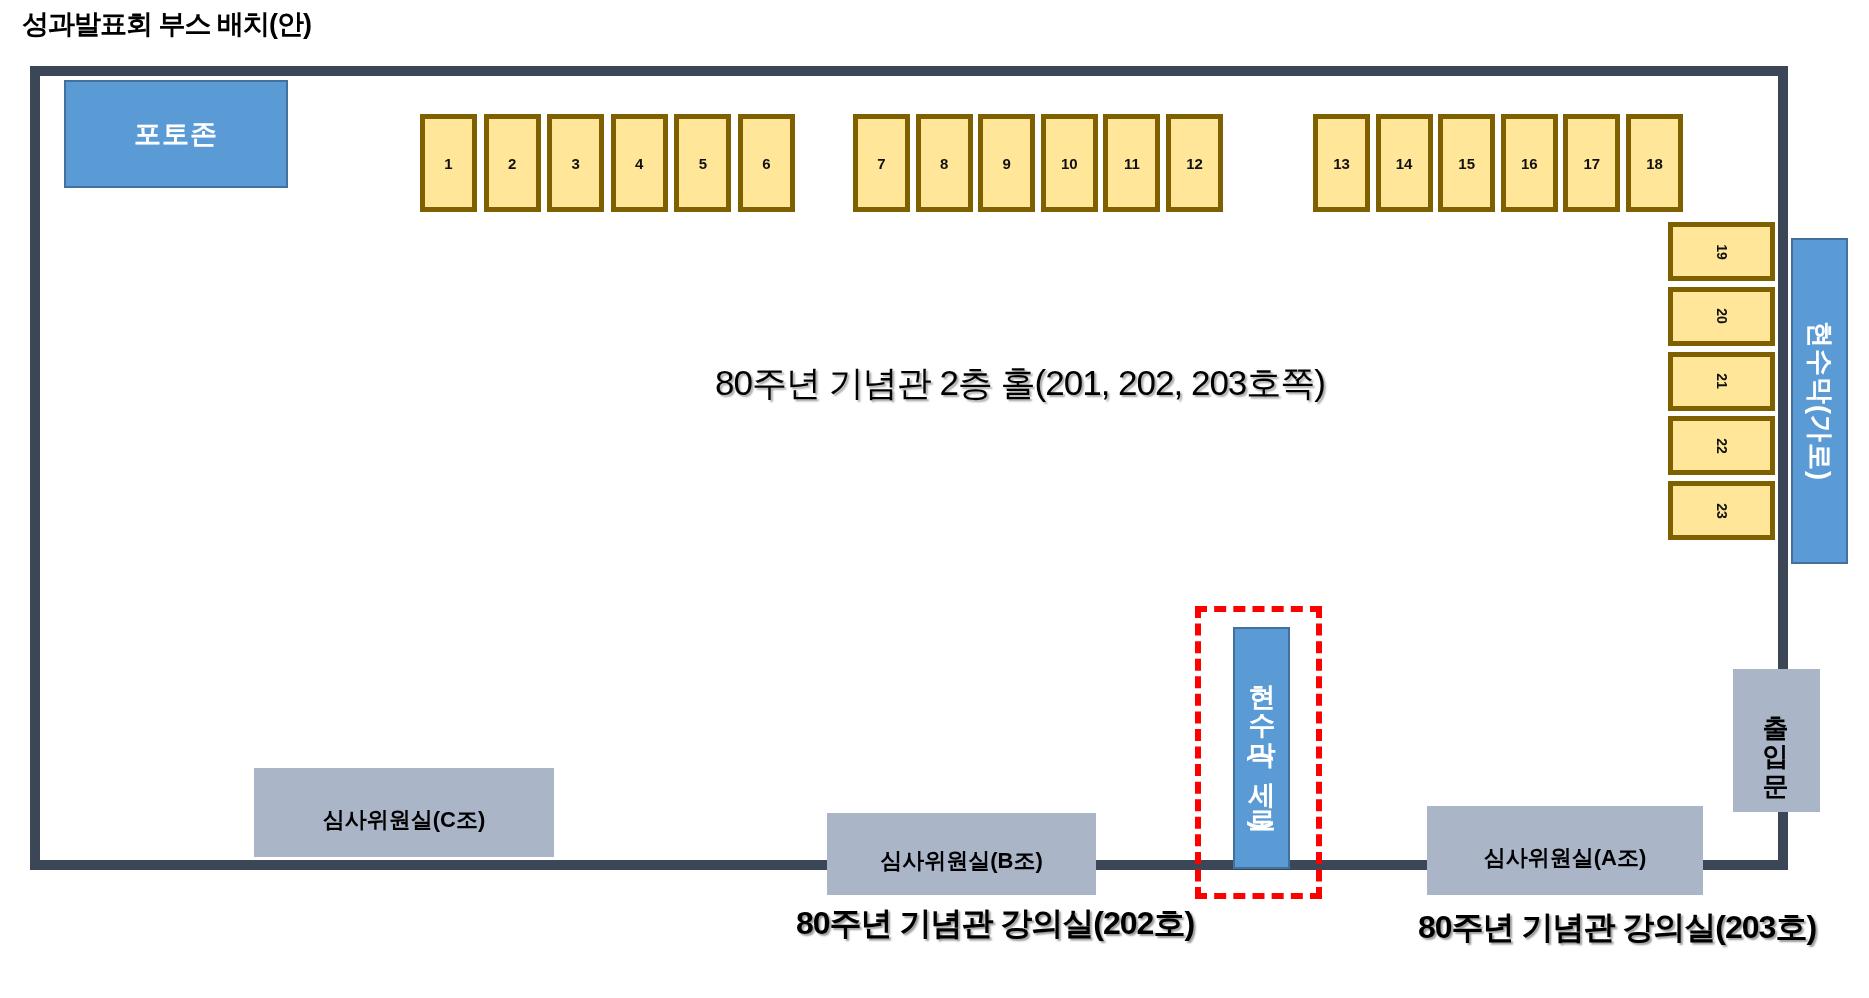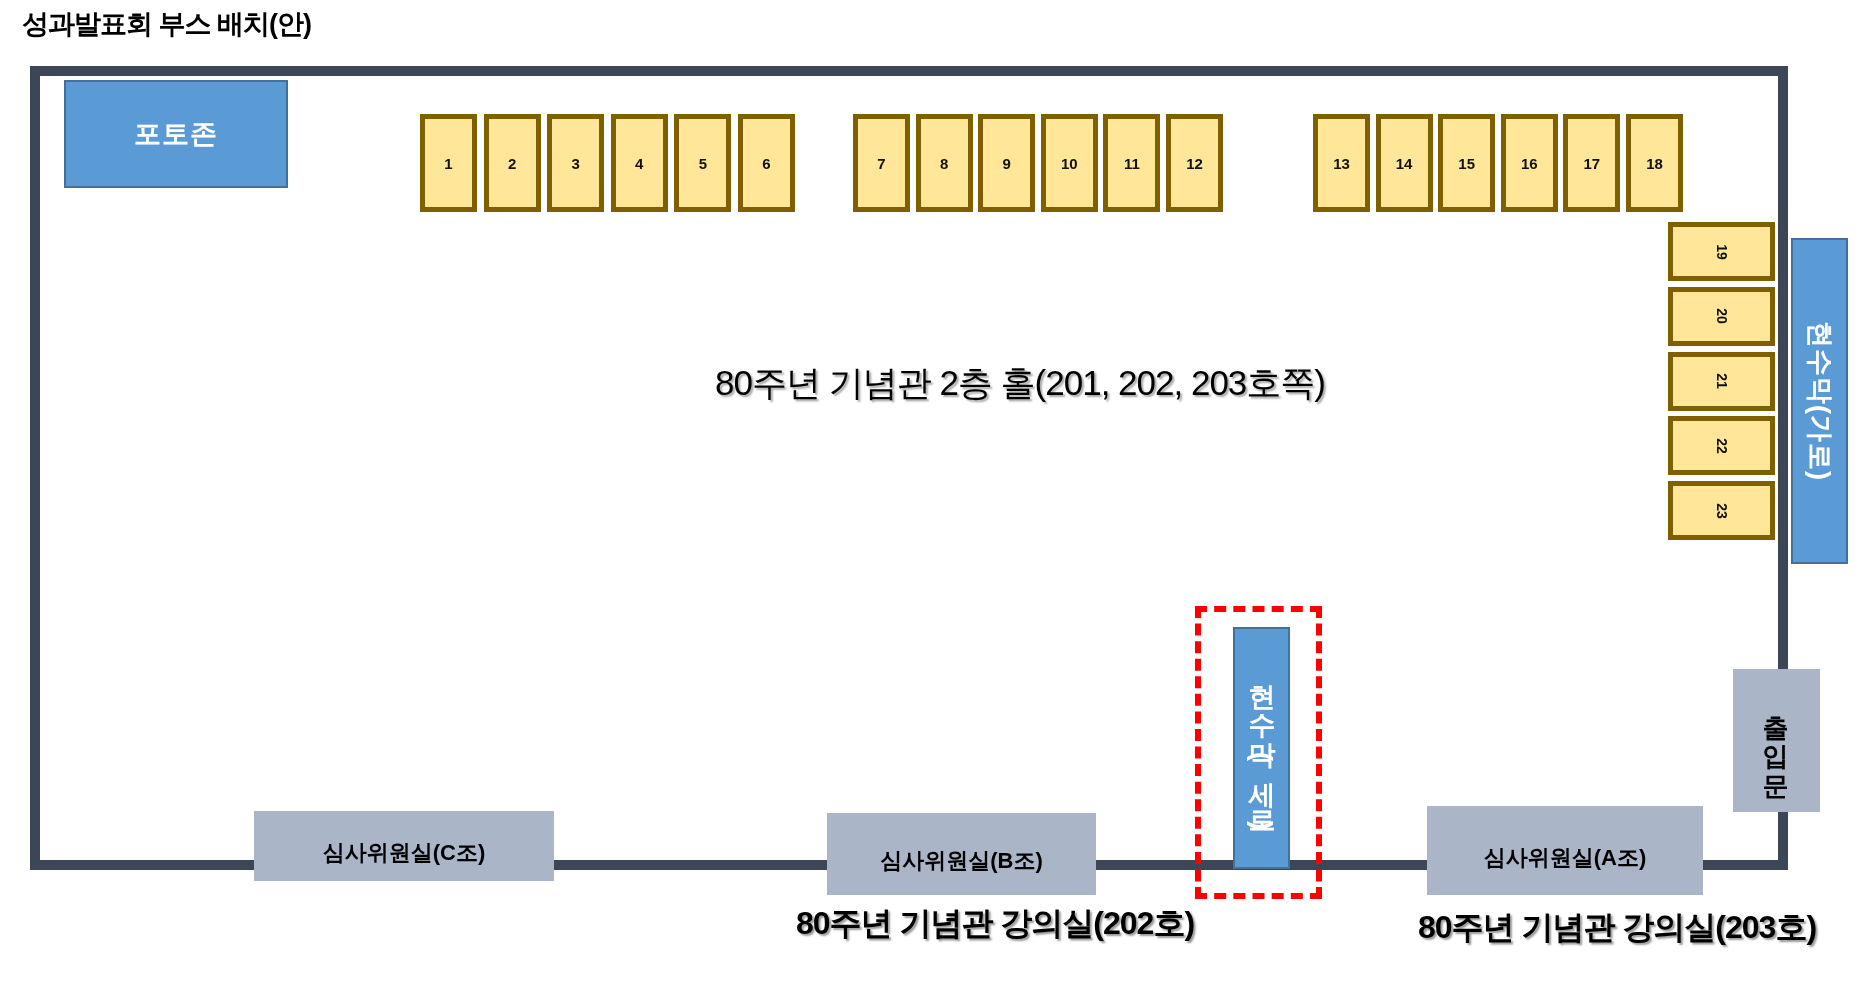--- a/index.html
+++ b/index.html
@@ -31,21 +31,21 @@
 
   .red-dash{position:absolute;left:1195px;top:606px;width:127px;height:293px;border:6px dashed #FF0000;box-sizing:border-box;z-index:4;background:transparent;}
   .banner-v{position:absolute;left:1233px;top:627px;width:57px;height:242px;background:#5B9BD5;border:2px solid #41719C;box-sizing:border-box;display:flex;align-items:center;justify-content:center;z-index:5;}
   .banner-v span{writing-mode:vertical-rl;color:#fff;font-size:27px;font-weight:800;line-height:1.0;letter-spacing:2px;}
 
   .entrance{position:absolute;left:1733px;top:669px;width:87px;height:143px;background:#AAB6C8;display:flex;align-items:center;justify-content:center;z-index:3;}
   .entrance span{writing-mode:vertical-rl;color:#000;font-size:26px;font-weight:800;letter-spacing:4px;}
 
   .judge{position:absolute;background:#AAB6C8;display:flex;align-items:center;justify-content:center;z-index:3;}
   .judge span{color:#000;font-size:22px;font-weight:800;padding-top:14px;}
-  .judge-c{left:254px;top:811px;width:300px;height:70px;}
+  .judge-c{left:254px;top:768px;width:300px;height:89px;}
   .judge-b{left:827px;top:813px;width:269px;height:82px;}
   .judge-a{left:1427px;top:806px;width:276px;height:89px;}
 
   .room-label{position:absolute;top:902px;width:540px;text-align:center;font-size:32px;font-weight:800;color:#000;letter-spacing:-1px;text-shadow:2px 2px 2px rgba(0,0,0,0.4);z-index:2;}
   .label-201{left:118px;}
   .label-202{left:725px;}
   .label-203{left:1347px;top:906px;}
 </style>
 </head>
 <body>

